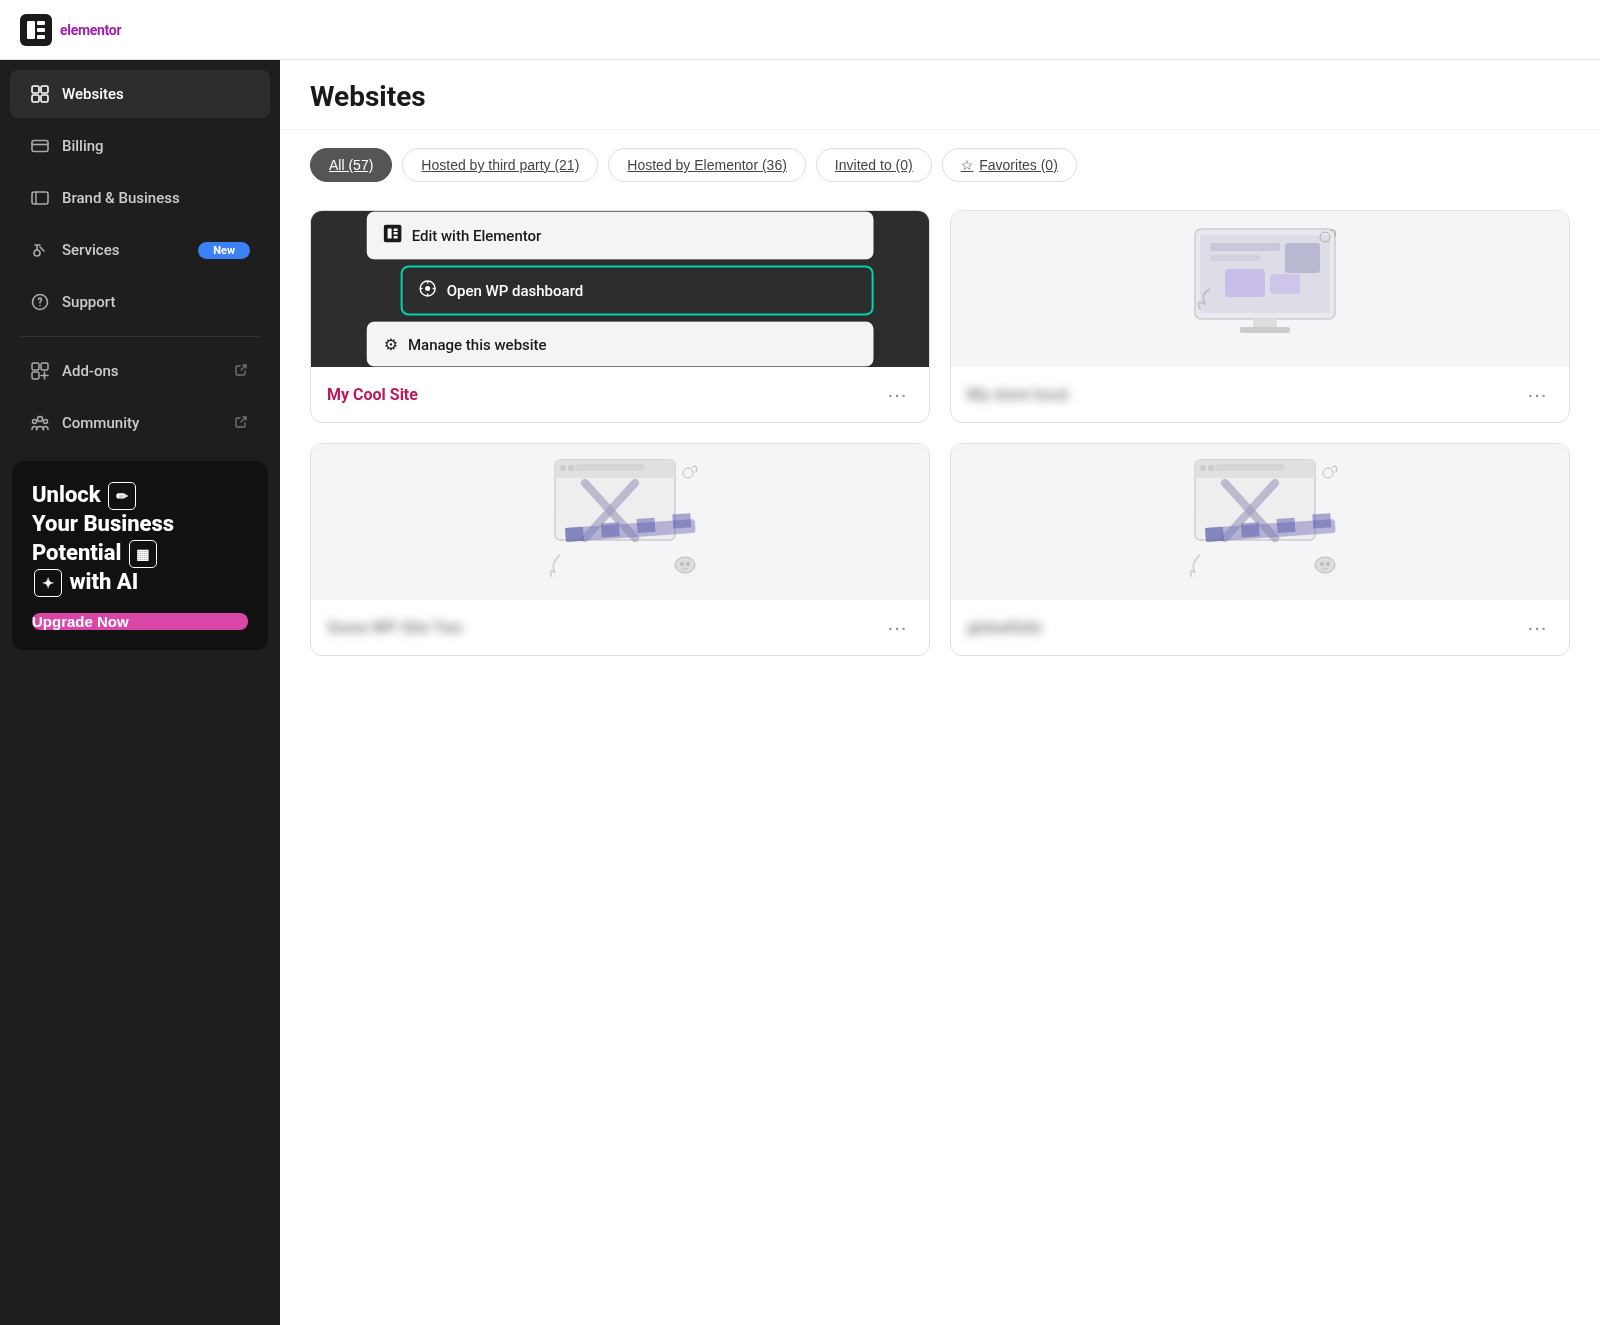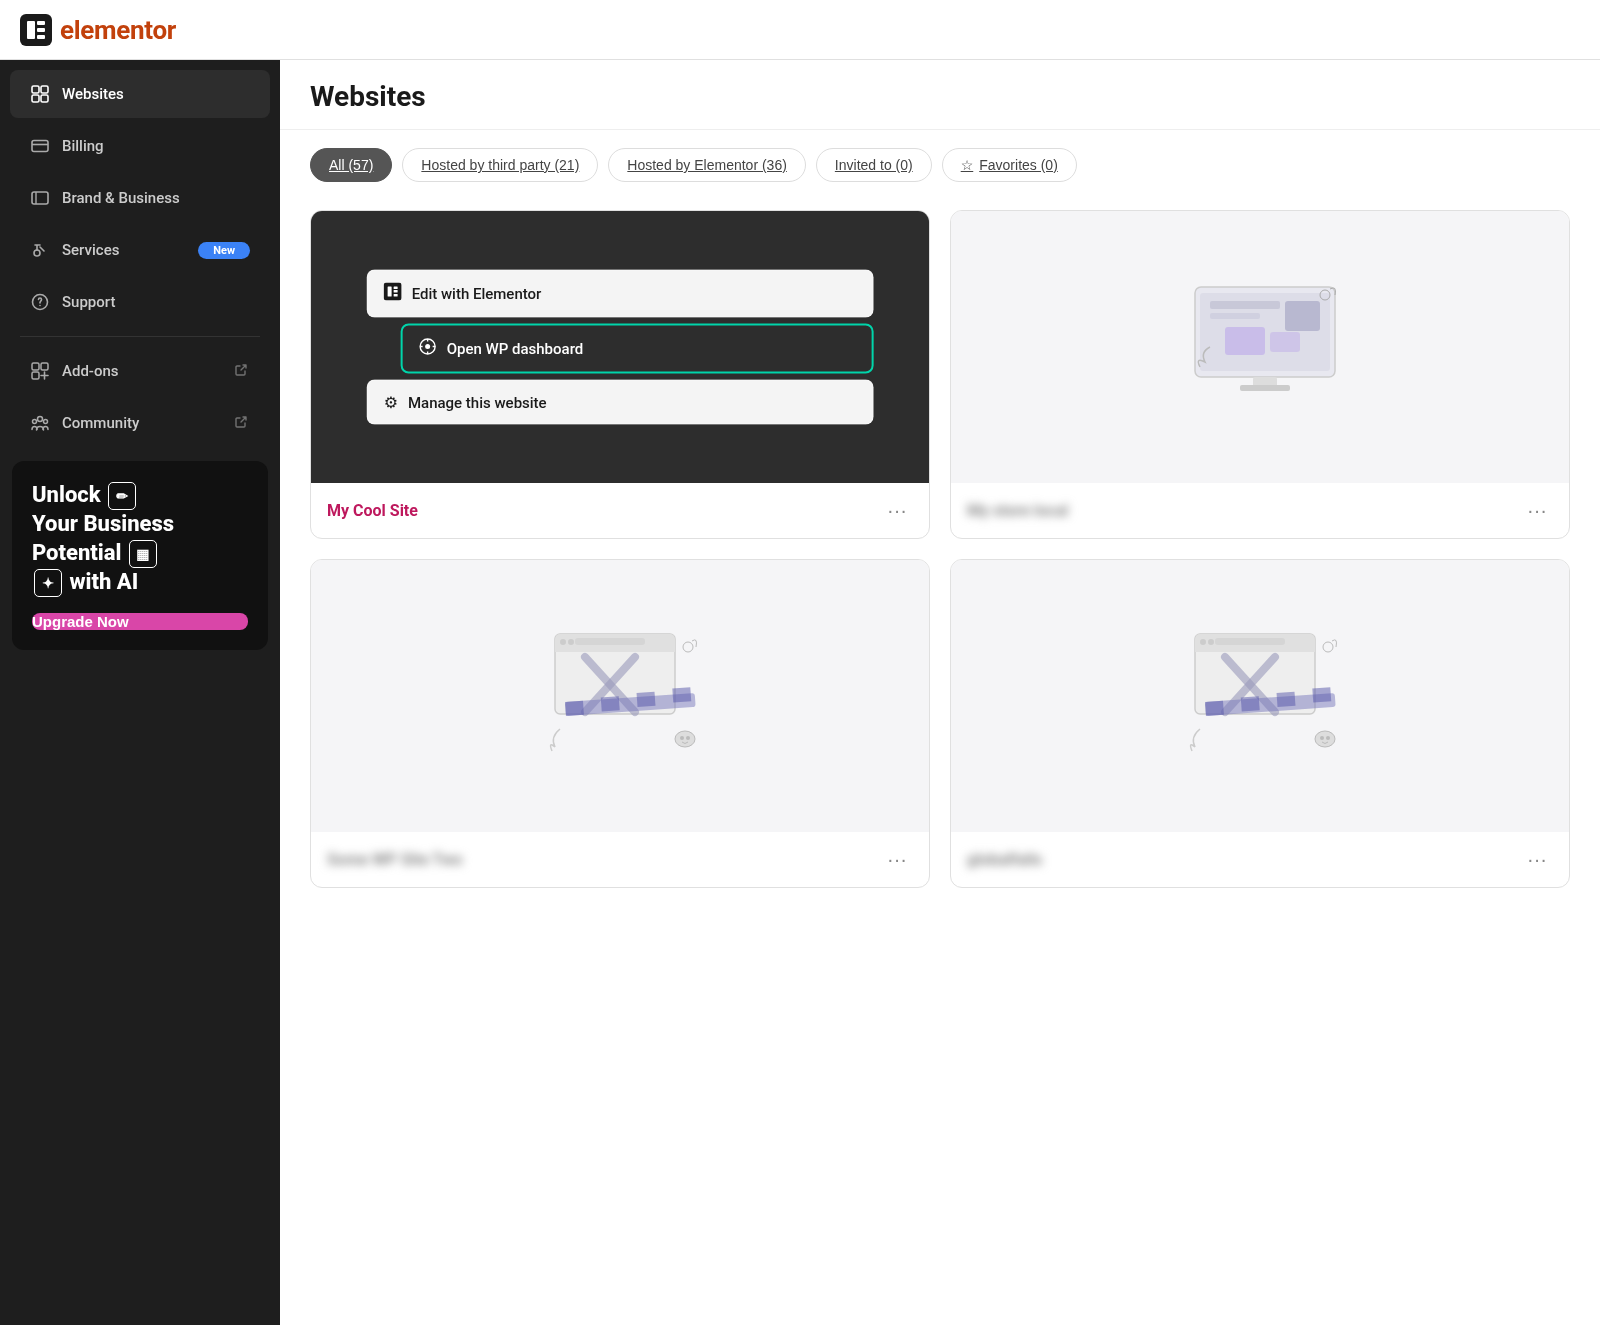--- a/index.html
+++ b/index.html
@@ -21,23 +21,23 @@
       align-items: center;
       gap: 8px;
     }
 
     .logo-icon {
       width: 32px;
       height: 32px;
     }
 
     .logo-text {
-      font-size: 26px;
+      font-size: 14px;
       font-weight: 700;
-      color: #c2410c;
+      color: #a21caf;
       letter-spacing: -0.3px;
     }
 
     .main-layout {
       display: flex;
       flex: 1;
       overflow: hidden;
     }
 
     
@@ -213,21 +213,21 @@
     .website-card {
       border: 1.5px solid #e0e0e0;
       border-radius: 12px;
       overflow: hidden;
       background: #fff;
       cursor: pointer;
     }
 
     .card-image-area {
       position: relative;
-      height: 272px;
+      height: 156px;
       background: #333;
       overflow: hidden;
       display: flex;
       align-items: center;
       justify-content: center;
       padding-left: 9px;
     }
 
     .card-image-area.light-bg {
       background: #f5f5f7;

